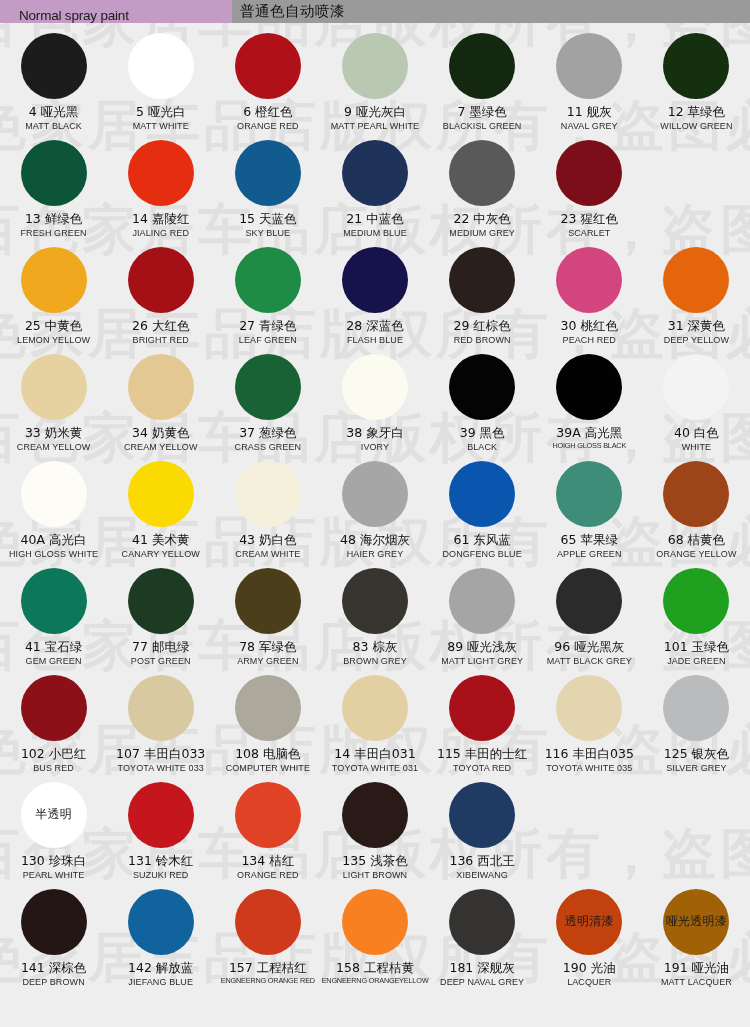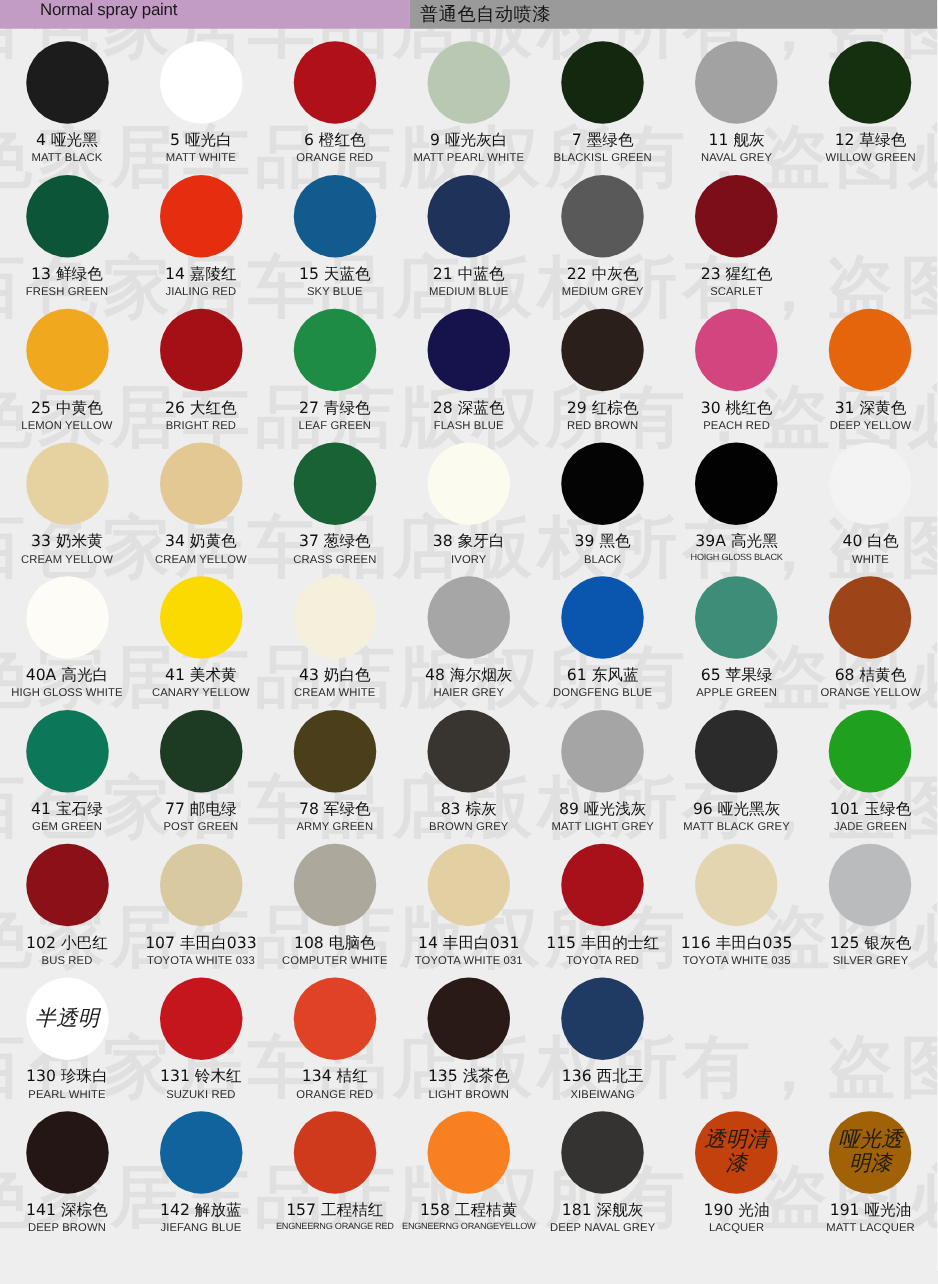--- a/index.html
+++ b/index.html
@@ -43,25 +43,25 @@
   
   .header {
     position: relative;
     z-index: 3;
     display: flex;
     width: 750px;
     height: 23px;
     align-items: stretch;
   }
   .header-left {
-    width: 328px;
+    width: 232px;
     background: #c39cc6;
     display: flex;
-    align-items: flex-start;
-    padding-left: 32px;
+    align-items: flex-end;
+    padding-left: 19px;
     box-sizing: border-box;
   }
   .header-left-text {
     font-size: 13.5px;
     color: #1a1a1a;
     font-family: "Liberation Sans", sans-serif;
     letter-spacing: -0.2px;
   }
   .header-right {
     flex: 1;
@@ -104,27 +104,26 @@
     width: 66px;
     height: 66px;
     border-radius: 50%;
     display: flex;
     align-items: center;
     justify-content: center;
     box-sizing: border-box;
     flex: 0 0 auto;
   }
   .swatch-inner-text {
-    font-size: 17px;
+    font-size: 12px;
     color: #1b1b1b;
     font-family: "DejaVu Sans", sans-serif;
     letter-spacing: 0.2px;
     text-align: center;
     line-height: 1.1;
-    font-style: italic;
   }
   .swatch-label-cn {
     margin-top: 6px;
     font-size: 12.5px;
     color: #111111;
     font-family: "DejaVu Sans", sans-serif;
     text-align: center;
     line-height: 1.15;
     white-space: nowrap;
   }

